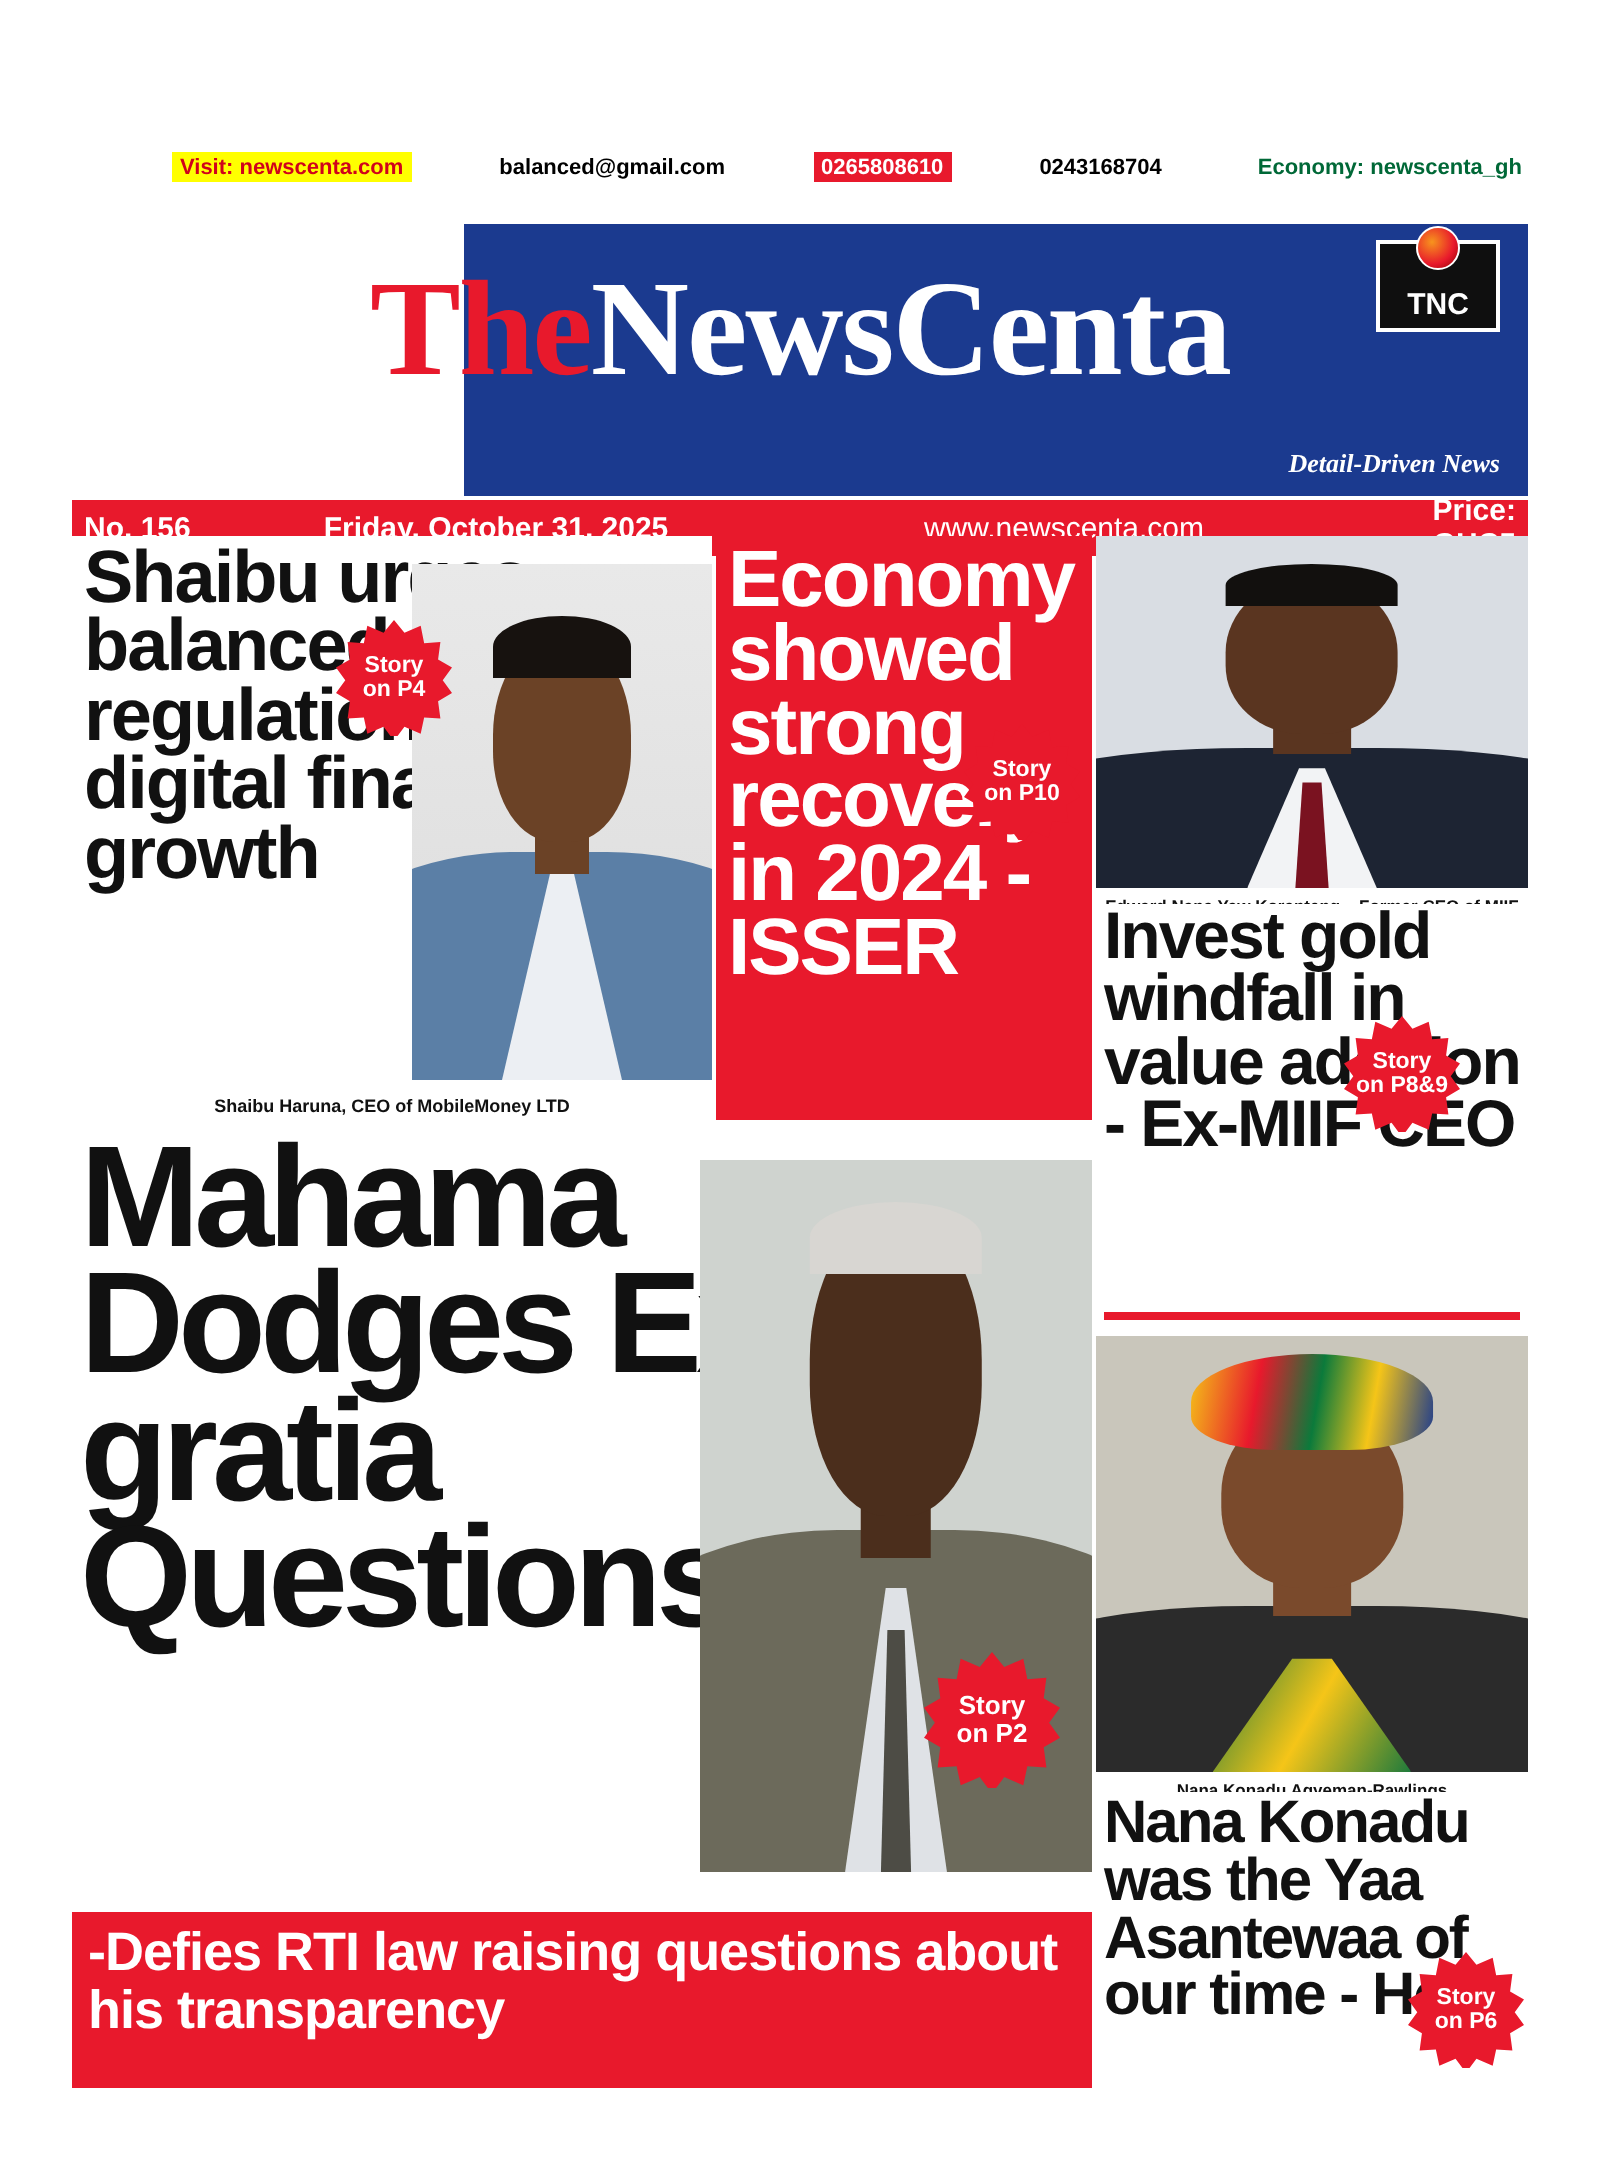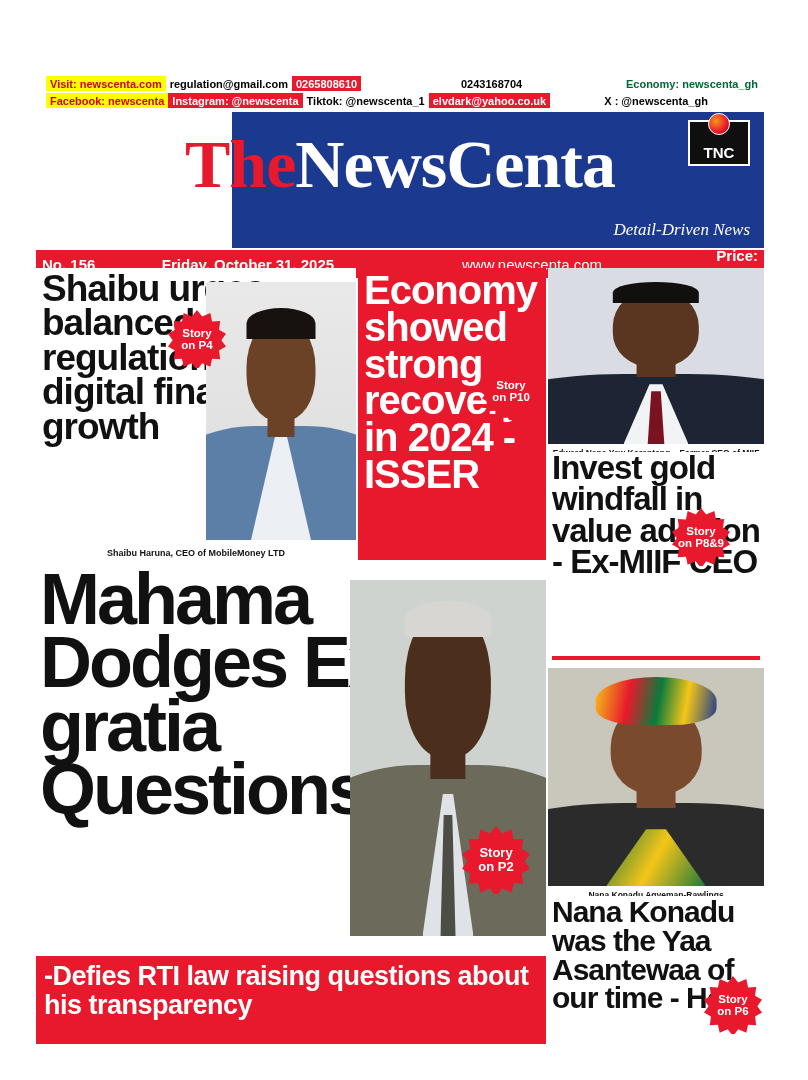--- a/index.html
+++ b/index.html
@@ -9,38 +9,38 @@
     background: #ffffff;
     font-family: "Liberation Sans", sans-serif;
     overflow: hidden;
   }
   .page { position: relative; width: 808px; height: 1080px; background:#fff; }
 
   
   .contactbar { position:absolute; left:46px; top:76px; width:716px; height:32px; }
   .crow { display:flex; height:15px; align-items:stretch; font-size:11px; font-weight:bold; }
   .crow + .crow { margin-top:2px; }
-  .cell { display:flex; align-items:center; white-space:nowrap; padding:0 4px; }
+  .cell { display:flex; align-items:center; white-space:nowrap; padding:0 4px;margin-left:40px; }
   .c-yellow { background:#ffff00; color:#d0021b; }
   .c-white  { background:#ffffff; color:#000; }
   .c-red    { background:#e8192c; color:#ffffff; }
   .c-plain  { background:#ffffff; color:#000; }
   .c-green  { background:#ffffff; color:#006837; }
 
   
   .masthead { position:absolute; left:36px; top:112px; width:728px; height:136px; background:#1b3a8f; }
   .mast-white { position:absolute; left:0; top:0; width:196px; height:136px; background:#ffffff; }
   .mast-title { position:absolute; left:0; top:18px; width:728px; text-align:center;
                 font-family:"Liberation Serif", serif; font-weight:bold; font-size:68px; line-height:1;
                 letter-spacing:-1px; color:#ffffff; }
   .mast-the { color:#e8192c; }
   .mast-news { color:#ffffff; }
   .mast-centa { color:#ffffff; }
   .tagline { position:absolute; right:14px; bottom:8px; color:#ffffff; font-family:"Liberation Serif", serif;
-             font-style:italic; font-weight:normal; font-size:17px; }
+             font-style:italic; font-weight:bold; font-size:13px; }
   .tnc { position:absolute; right:14px; top:8px; width:62px; height:46px; background:#0f0f0f;
          border:2px solid #ffffff; color:#ffffff; font-size:15px; font-weight:bold;
          display:flex; align-items:flex-end; justify-content:center; padding-bottom:3px; }
   .tnc-globe { position:absolute; left:50%; transform:translateX(-50%); top:-9px; width:22px; height:22px;
                border-radius:50%; background: radial-gradient(circle at 35% 35%, #f7941d 0%, #e8192c 60%, #8b0000 100%);
                border:1px solid #fff; }
 
   
   .issueline { position:absolute; left:36px; top:250px; width:728px; height:28px; background:#e8192c;
                color:#ffffff; font-size:15px; font-weight:bold; display:flex; align-items:center; }
@@ -126,31 +126,24 @@
            background:linear-gradient(100deg,#f5c518 0%, #e8192c 28%, #0b7a3b 52%, #f5c518 74%, #1b3a8f 100%); }
 </style>
 </head>
 <body>
 
 <div class="page">
 
   <div class="contactbar">
     <div class="crow">
       <div class="cell c-yellow">Visit: newscenta.com</div>
-      <div class="cell c-white">regulation@gmail.com</div>
+      <div class="cell c-white">balanced@gmail.com</div>
       <div class="cell c-red">0265808610</div>
       <div class="cell c-plain" style="flex:1; justify-content:center;">0243168704</div>
       <div class="cell c-green">Economy: newscenta_gh</div>
-    </div>
-    <div class="crow">
-      <div class="cell c-yellow">Facebook: newscenta</div>
-      <div class="cell c-red">Instagram: @newscenta</div>
-      <div class="cell c-white">Tiktok: @newscenta_1</div>
-      <div class="cell c-red">elvdark@yahoo.co.uk</div>
-      <div class="cell c-plain" style="flex:1; justify-content:center;">X : @newscenta_gh</div>
     </div>
   </div>
 
   <div class="masthead">
     <div class="mast-white"></div>
     <div class="mast-title">
       <span class="mast-the">The</span><span class="mast-news">News</span><span class="mast-centa">Centa</span>
     </div>
     <div class="tagline">Detail-Driven News</div>
     <div class="tnc">

